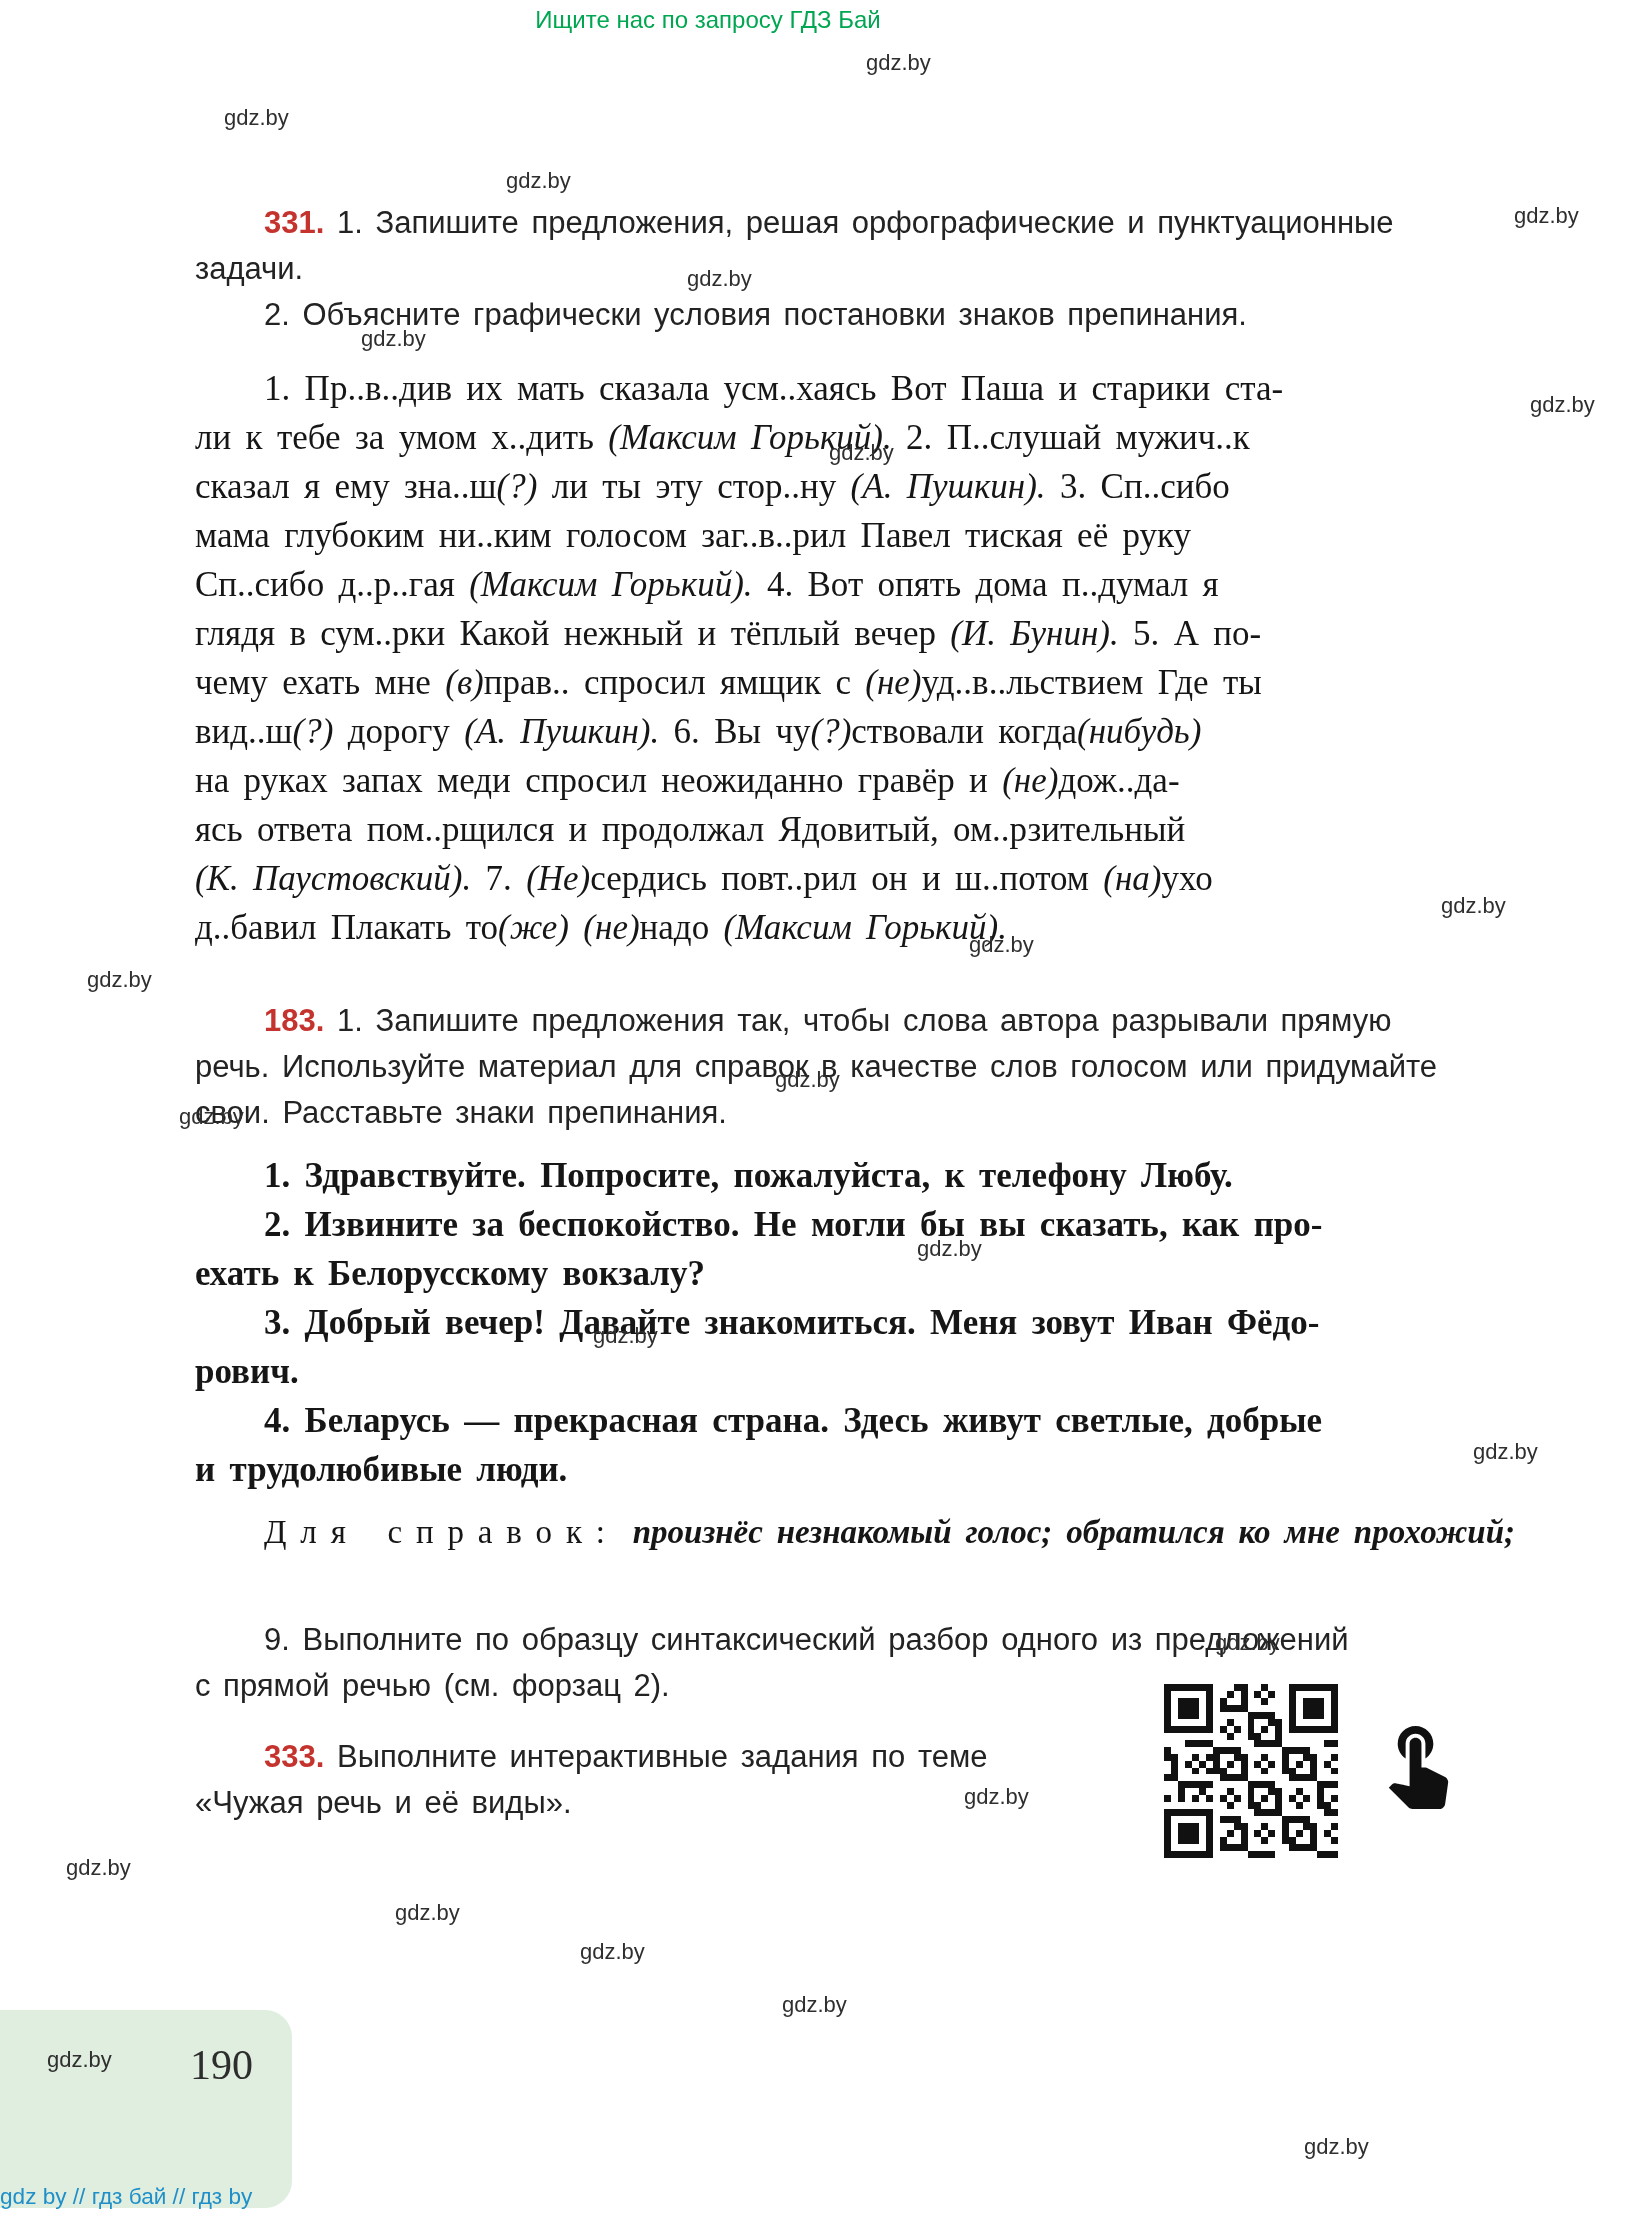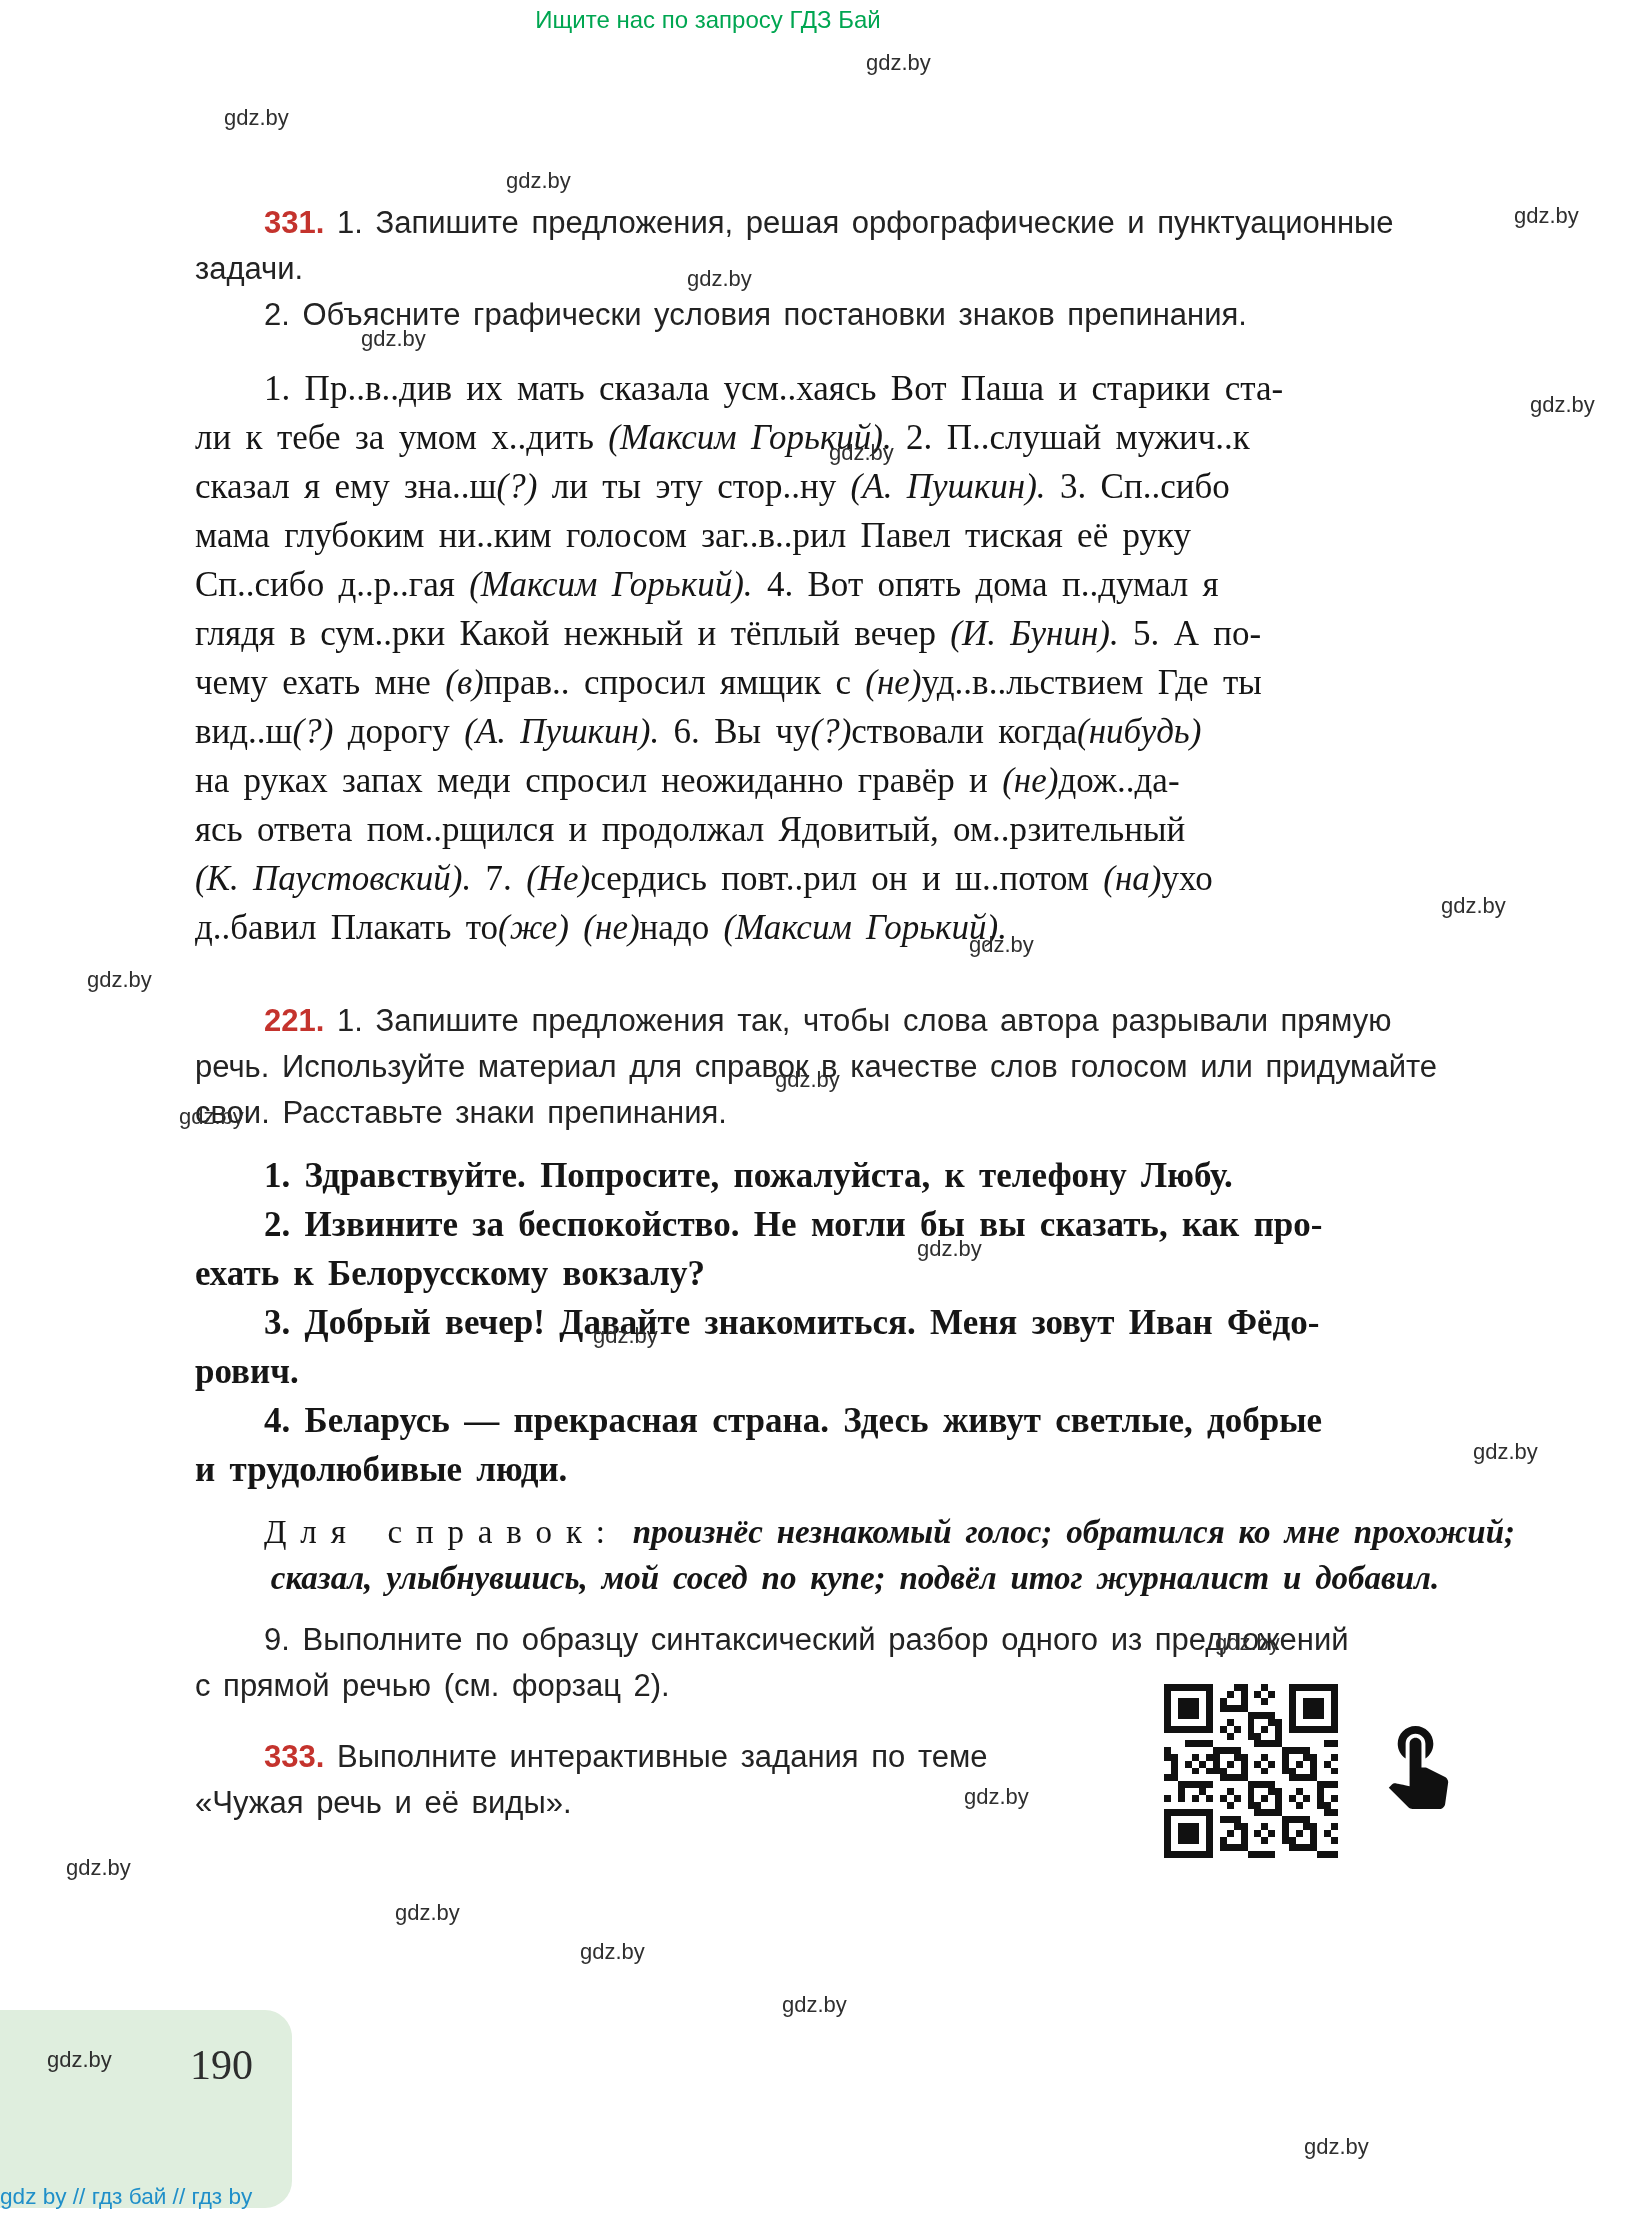--- a/index.html
+++ b/index.html
@@ -98,36 +98,35 @@
       <div class="tline"><span>глядя в сум..рки Какой нежный и тёплый вечер </span><span class="i">(И. Бунин).</span><span> 5. А по-</span></div>
       <div class="tline"><span>чему ехать мне </span><span class="i">(в)</span><span>прав.. спросил ямщик с </span><span class="i">(не)</span><span>уд..в..льствием Где ты</span></div>
       <div class="tline"><span>вид..ш</span><span class="i">(?)</span><span> дорогу </span><span class="i">(А. Пушкин).</span><span> 6. Вы чу</span><span class="i">(?)</span><span>ствовали когда</span><span class="i">(нибудь)</span></div>
       <div class="tline"><span>на руках запах меди спросил неожиданно гравёр и </span><span class="i">(не)</span><span>дож..да-</span></div>
       <div class="tline"><span>ясь ответа пом..рщился и продолжал Ядовитый, ом..рзительный</span></div>
       <div class="tline"><span class="i">(К. Паустовский).</span><span> 7. </span><span class="i">(Не)</span><span>сердись повт..рил он и ш..потом </span><span class="i">(на)</span><span>ухо</span></div>
       <div class="tline"><span>д..бавил Плакать то</span><span class="i">(же)</span><span> </span><span class="i">(не)</span><span>надо </span><span class="i">(Максим Горький).</span></div>
     </section>
 
   <section class="sans-block" id="ex332-head">
-      <div class="tline ind"><span class="num">221.</span><span> 1. Запишите предложения так, чтобы слова автора разрывали прямую</span></div>
+      <div class="tline ind"><span class="num">183.</span><span> 1. Запишите предложения так, чтобы слова автора разрывали прямую</span></div>
       <div class="tline"><span>речь. Используйте материал для справок в качестве слов голосом или придумайте</span></div>
       <div class="tline"><span>свои. Расставьте знаки препинания.</span></div>
     </section>
   <section class="serif-block" id="ex332-body">
       <div class="tline ind"><span>1. Здравствуйте. Попросите, пожалуйста, к телефону Любу.</span></div>
       <div class="tline ind"><span>2. Извините за беспокойство. Не могли бы вы сказать, как про-</span></div>
       <div class="tline"><span>ехать к Белорусскому вокзалу?</span></div>
       <div class="tline ind"><span>3. Добрый вечер! Давайте знакомиться. Меня зовут Иван Фёдо-</span></div>
       <div class="tline"><span>рович.</span></div>
       <div class="tline ind"><span>4. Беларусь — прекрасная страна. Здесь живут светлые, добрые</span></div>
       <div class="tline"><span>и трудолюбивые люди.</span></div>
     </section>
   <section class="serif-block" id="spravki">
       <div class="tline ind"><span class="sp">Для справок:</span><span> </span><span class="bi">произнёс незнакомый голос; обратился ко мне прохожий;</span></div>
-      <div class="tline"><span class="bi">сказал, улыбнувшись, мой сосед по купе; подвёл итог журналист и добавил.</span></div>
     </section>
   <section class="sans-block" id="ex332-task2">
       <div class="tline ind"><span>9. Выполните по образцу синтаксический разбор одного из предложений</span></div>
       <div class="tline"><span>с прямой речью (см. форзац 2).</span></div>
     </section>
 
   <section class="sans-block" id="ex333-head">
       <div class="tline ind"><span class="num">333.</span><span> Выполните интерактивные задания по теме</span></div>
       <div class="tline"><span>«Чужая речь и её виды».</span></div>
     </section>

